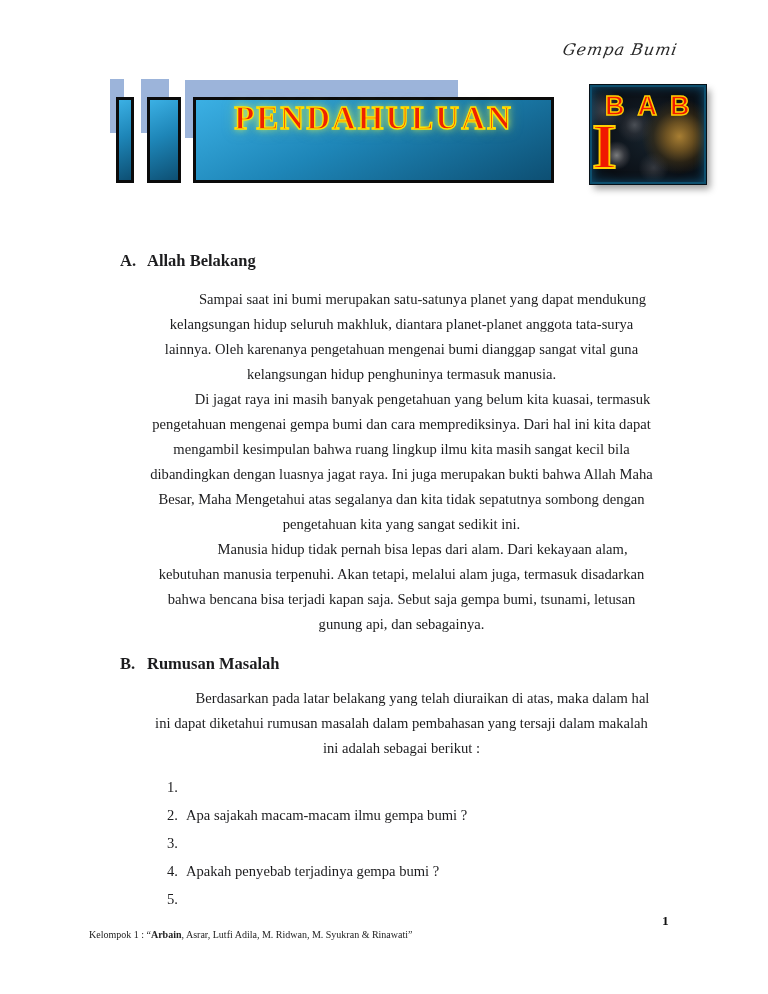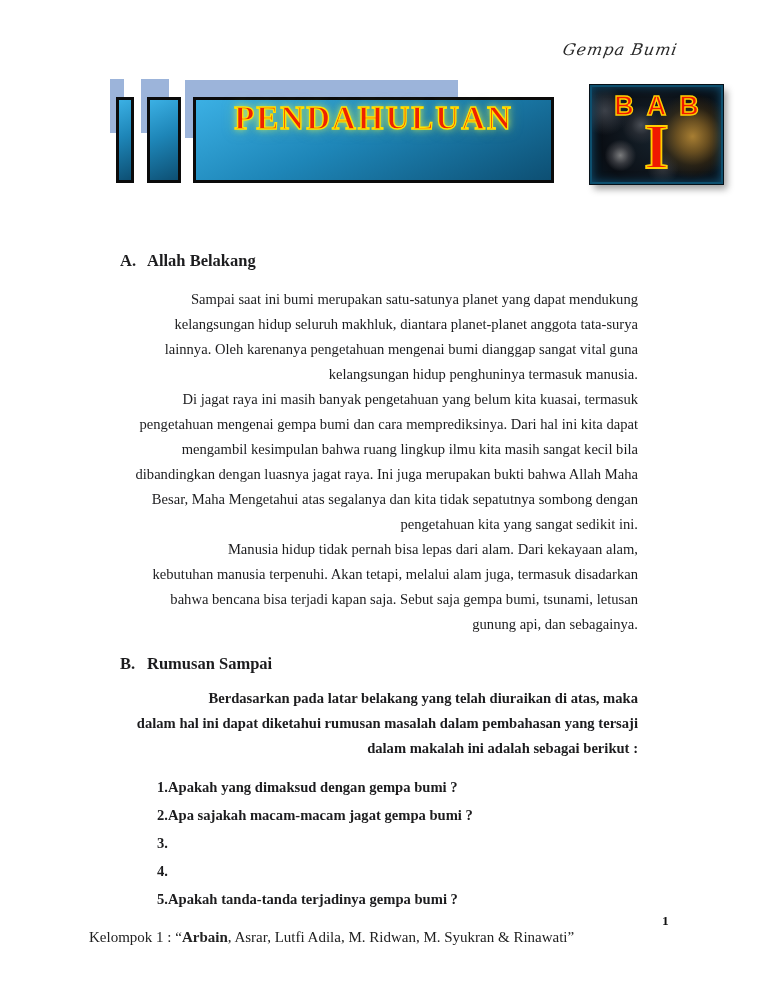--- a/index.html
+++ b/index.html
@@ -53,33 +53,33 @@
     letter-spacing:2px;
     color:#ee2200;
     -webkit-text-stroke:1.3px #ffe100;
     text-shadow:0 0 7px rgba(230,255,80,.95), 0 0 14px rgba(190,230,70,.55);
     white-space:nowrap;
   }
 
   
   .bab-box {
     position:absolute;
-    left:590px; top:85px; width:133px; height:99px;
+    left:590px; top:85px; width:116px; height:99px;
     background:
       radial-gradient(circle at 78% 52%, rgba(176,132,52,.95) 0%, rgba(122,90,34,.85) 14%, rgba(70,52,20,.5) 26%, rgba(0,0,0,0) 38%),
       radial-gradient(circle at 22% 72%, rgba(150,150,150,.8) 0%, rgba(80,80,85,.6) 7%, rgba(0,0,0,0) 13%),
       radial-gradient(circle at 38% 40%, rgba(120,120,125,.55) 0%, rgba(60,60,66,.45) 10%, rgba(0,0,0,0) 20%),
       radial-gradient(circle at 10% 25%, rgba(110,115,125,.5) 0%, rgba(0,0,0,0) 18%),
       radial-gradient(circle at 55% 85%, rgba(90,90,95,.5) 0%, rgba(0,0,0,0) 15%),
       radial-gradient(circle at 50% 50%, #16222c 0%, #0a0e14 70%, #071824 100%);
     border:2px solid #0d4f6e;
     outline:1px solid #061018;
     box-shadow:4px 5px 7px rgba(0,0,0,.38), inset 0 0 10px rgba(20,90,130,.8);
     box-sizing:border-box;
-    display:flex; flex-direction:column; align-items:center;
+    display:flex; flex-direction:column; 
     overflow:hidden;
   }
   .bab-word {
     margin-top:6px;
     font-family:"Liberation Sans", sans-serif;
     font-weight:bold;
     font-size:27px;
     letter-spacing:13px;
     padding-left:13px; 
     color:#f01800;
@@ -101,38 +101,38 @@
   .section-a { top:251px; }
   .section-b { top:654px; }
   .section-heading {
     display:flex;
     font-weight:bold;
     font-size:16.5px;
     line-height:20px;
   }
   .heading-label { width:27px; flex:0 0 27px; }
   .section-body {
-    margin-left:9px;
+    margin-left:27px;
     width:509px;
     font-size:14.6px;
     line-height:25px;
-    text-align:right;
+    text-align:center;
   }
   .section-a .section-body { margin-top:16px; }
-  .section-b .section-body { margin-top:12px;font-weight:bold; }
+  .section-b .section-body { margin-top:12px; }
   .para { text-indent:42px; }
 
   .question-list { margin-top:12px; padding-left:12px; }
   .question-item { display:flex; line-height:28px; font-size:14.6px; }
   .question-num { width:27px; flex:0 0 27px; }
 
   
   .footer-note {
     position:absolute; left:89px; top:929px;
-    font-size:15px; color:#222;
+    font-size:10px; color:#222;
     white-space:nowrap;
   }
   .footer-bold { font-weight:bold; }
   .page-number {
     position:absolute; left:662px; top:913px;
     font-size:13.5px; font-weight:bold; color:#111;
   }
 </style>
 </head>
 <body>
@@ -165,42 +165,41 @@
     <div class="section-body">
       <div class="para">Sampai saat ini bumi merupakan satu-satunya planet yang dapat mendukung kelangsungan hidup seluruh makhluk, diantara planet-planet anggota tata-surya lainnya. Oleh karenanya pengetahuan mengenai bumi dianggap sangat vital guna kelangsungan hidup penghuninya termasuk manusia.</div>
       <div class="para">Di jagat raya ini masih banyak pengetahuan yang belum kita kuasai, termasuk pengetahuan mengenai gempa bumi dan cara memprediksinya. Dari hal ini kita dapat mengambil kesimpulan bahwa ruang lingkup ilmu kita masih sangat kecil bila dibandingkan dengan luasnya jagat raya. Ini juga merupakan bukti bahwa Allah Maha Besar, Maha Mengetahui atas segalanya dan kita tidak sepatutnya sombong dengan pengetahuan kita yang sangat sedikit ini.</div>
       <div class="para">Manusia hidup tidak pernah bisa lepas dari alam. Dari kekayaan alam, kebutuhan manusia terpenuhi. Akan tetapi, melalui alam juga, termasuk disadarkan bahwa bencana bisa terjadi kapan saja. Sebut saja gempa bumi, tsunami, letusan gunung api, dan sebagainya.</div>
     </div>
   </div>
 
   <div class="section section-b">
     <div class="section-heading">
       <span class="heading-label">B.</span>
-      <span>Rumusan Sampai</span>
+      <span>Rumusan Masalah</span>
     </div>
     <div class="section-body">
       <div class="para">Berdasarkan pada latar belakang yang telah diuraikan di atas, maka dalam hal ini dapat diketahui rumusan masalah dalam pembahasan yang tersaji dalam makalah ini adalah sebagai berikut :</div>
       <div class="question-list">
         <div class="question-item">
           <span class="question-num">1.</span>
-          <span>Apakah yang dimaksud dengan gempa bumi ?</span>
         </div>
         <div class="question-item">
           <span class="question-num">2.</span>
-          <span>Apa sajakah macam-macam jagat gempa bumi ?</span>
+          <span>Apa sajakah macam-macam ilmu gempa bumi ?</span>
         </div>
         <div class="question-item">
           <span class="question-num">3.</span>
         </div>
         <div class="question-item">
           <span class="question-num">4.</span>
+          <span>Apakah penyebab terjadinya gempa bumi ?</span>
         </div>
         <div class="question-item">
           <span class="question-num">5.</span>
-          <span>Apakah tanda-tanda terjadinya gempa bumi ?</span>
         </div>
       </div>
     </div>
   </div>
 
   <div class="footer-note">
     <span>Kelompok 1 : “</span><span class="footer-bold">Arbain</span><span>, Asrar, Lutfi Adila, M. Ridwan, M. Syukran &amp; Rinawati”</span>
   </div>
 
   <div class="page-number">1</div>

